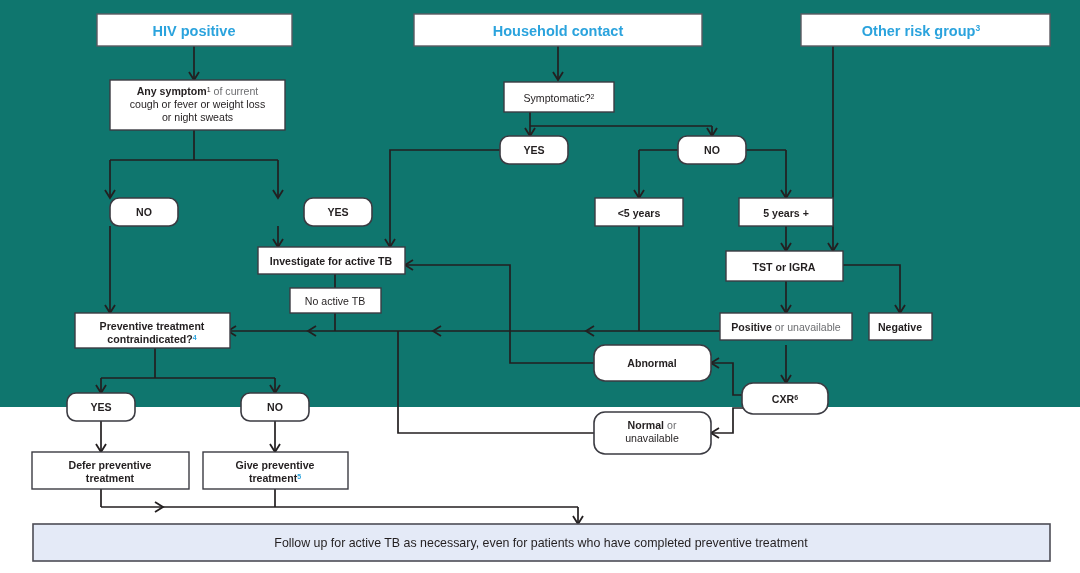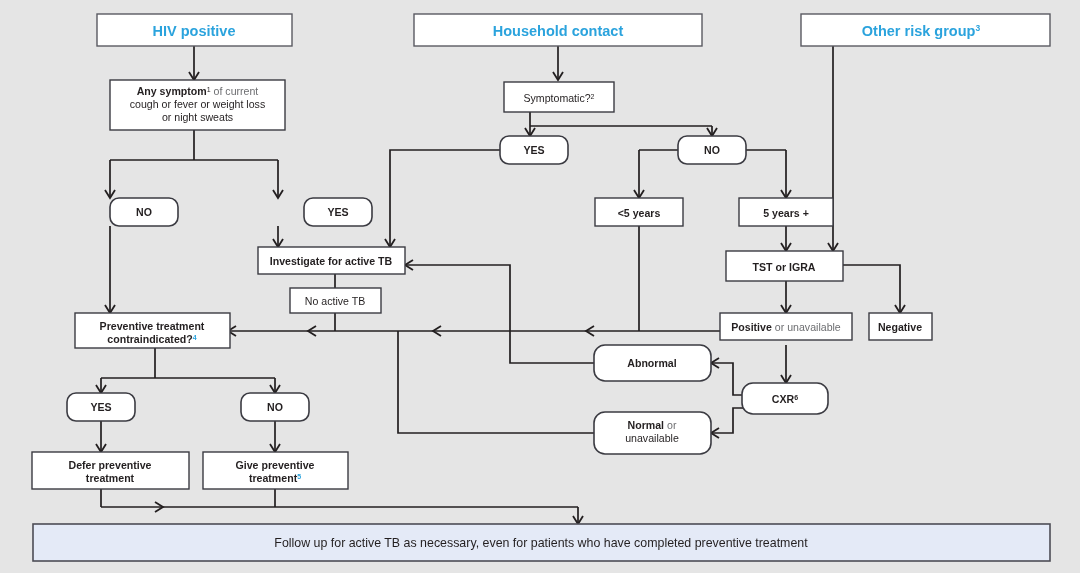--- a/index.html
+++ b/index.html
@@ -10,22 +10,22 @@
   }
   body {
     font-family: "Liberation Sans", sans-serif;
     width: 1080px;
     height: 573px;
     overflow: hidden;
   }
   #chart-root {
     position: relative;
     width: 1080px;
-    height: 573px;
-    background: #e5e5e5;
+    height: 407px;
+    background: #0f766e;
   }
   svg.flow {
     position: absolute;
     left: 0;
     top: 0;
     width: 1080px;
     height: 573px;
   }
   
   .bx {

